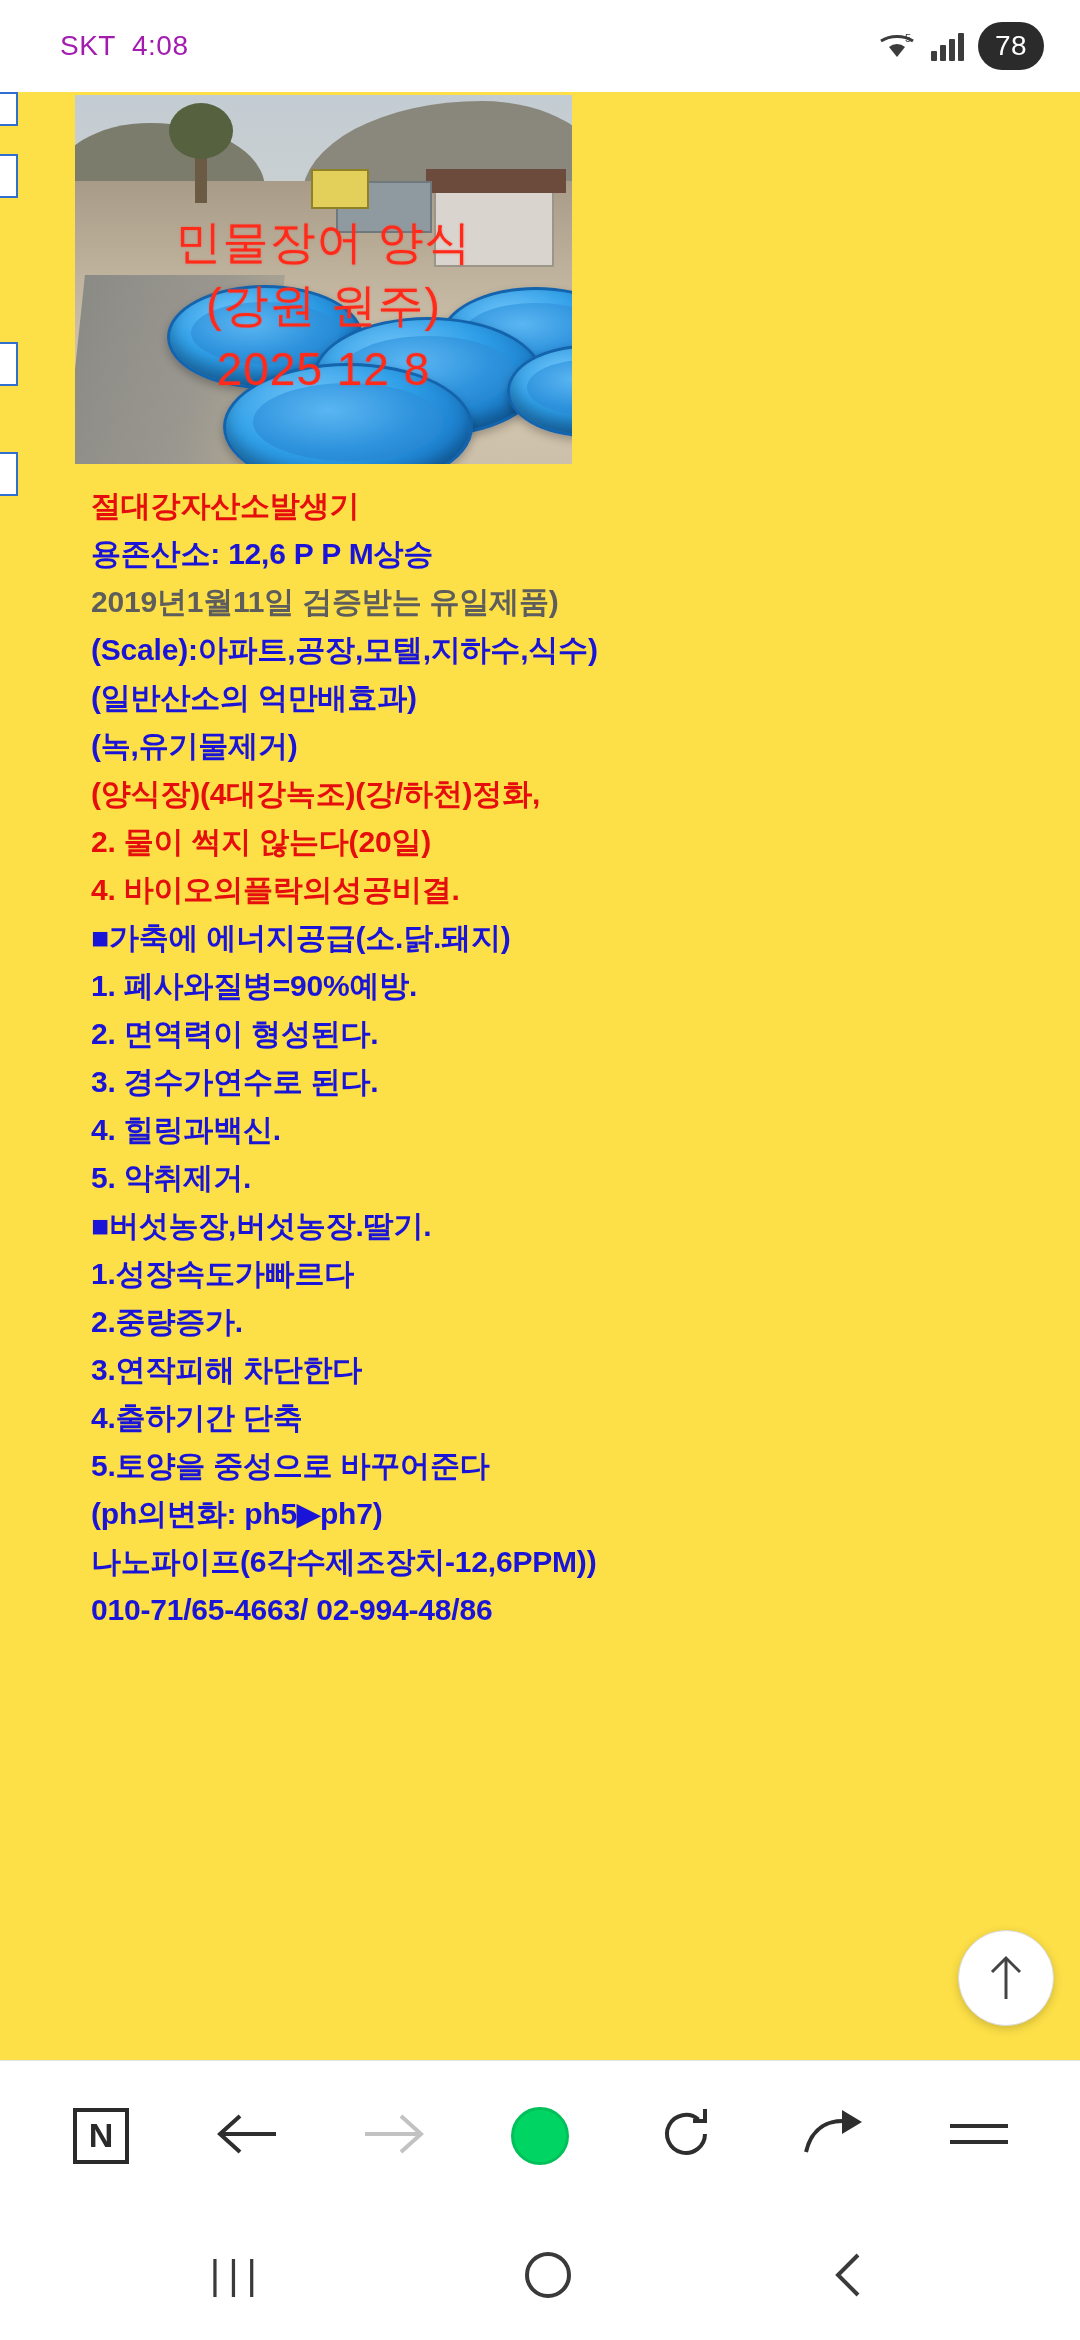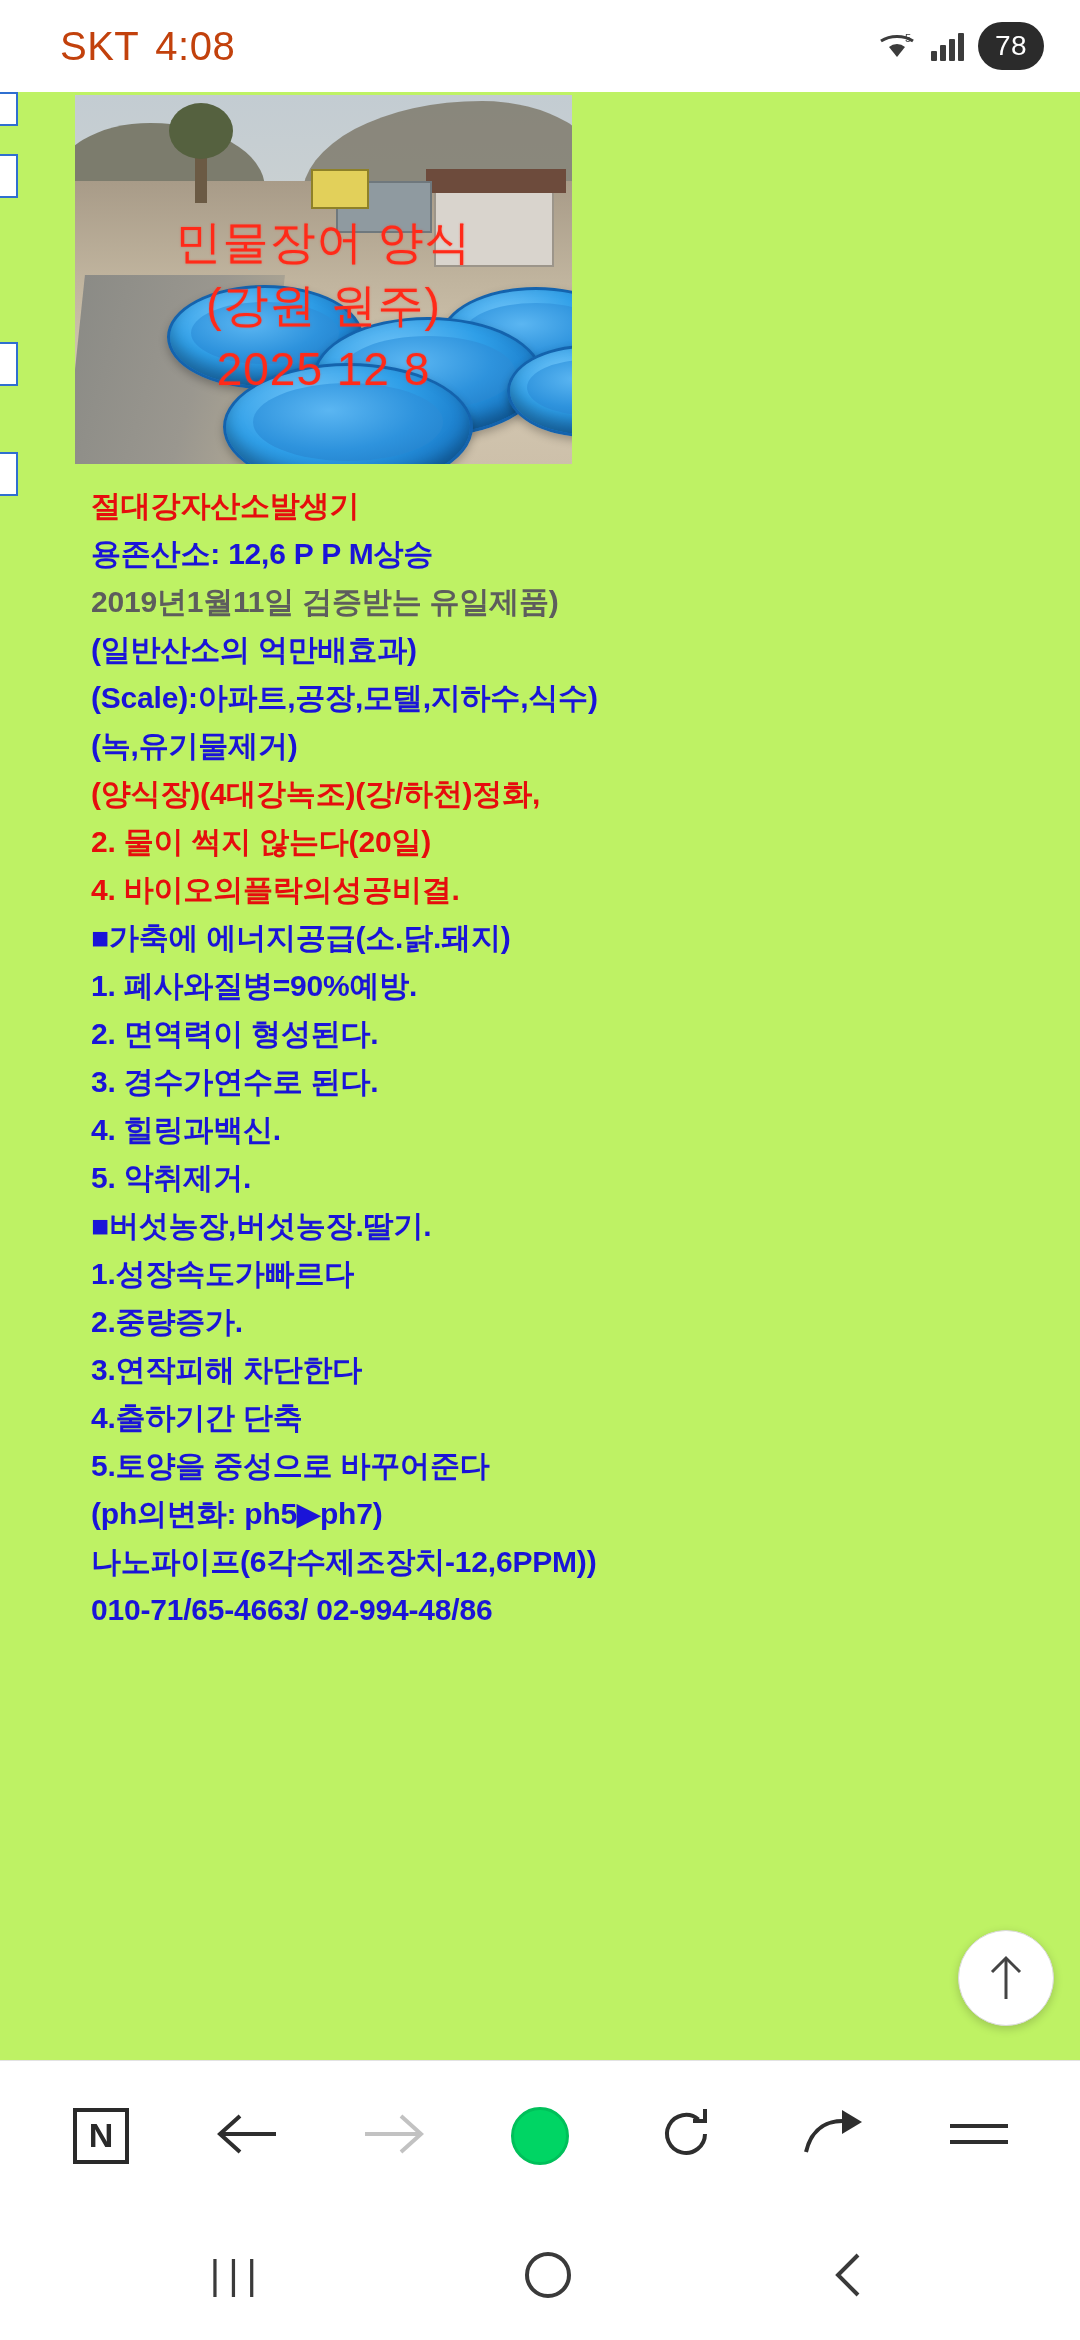--- a/index.html
+++ b/index.html
@@ -26,22 +26,22 @@
     display: flex;
     align-items: center;
     justify-content: space-between;
     padding: 0 36px 0 60px;
     background: #ffffff;
   }
   .status-left {
     display: flex;
     align-items: center;
     gap: 16px;
-    font-size: 40px;
-    color: #c2410c;
+    font-size: 28px;
+    color: #a21caf;
     letter-spacing: 0.5px;
   }
   .status-right {
     display: flex;
     align-items: center;
     gap: 14px;
   }
   .wifi-icon { position: relative; width: 40px; height: 32px; }
   .wifi-icon svg { display: block; }
   .signal-icon { display: flex; align-items: flex-end; gap: 3px; height: 30px; }
@@ -66,21 +66,21 @@
     align-items: center;
     justify-content: center;
     padding: 0 12px;
     letter-spacing: 0.5px;
   }
 
   
   .content {
     position: relative;
     flex: 1 1 auto;
-    background: #bef264;
+    background: #fde047;
     overflow: hidden;
   }
 
   
   .edge-artifact {
     position: absolute;
     left: -8px;
     width: 26px;
     border: 2px solid #2f6fd0;
     background: #ffffff;
@@ -313,22 +313,22 @@
         <div>민물장어 양식</div>
         <div>(강원 원주)</div>
         <div>2025 12 8</div>
       </div>
     </div>
 
     <div class="body-text">
       <div class="line c-red">절대강자산소발생기</div>
       <div class="line c-blue">용존산소: 12,6 P P M상승</div>
       <div class="line c-gray">2019년1월11일 검증받는 유일제품)</div>
+      <div class="line c-blue">(Scale):아파트,공장,모텔,지하수,식수)</div>
       <div class="line c-blue">(일반산소의 억만배효과)</div>
-      <div class="line c-blue">(Scale):아파트,공장,모텔,지하수,식수)</div>
       <div class="line c-blue">(녹,유기물제거)</div>
       <div class="line c-red">(양식장)(4대강녹조)(강/하천)정화,</div>
       <div class="line c-red">2. 물이 썩지 않는다(20일)</div>
       <div class="line c-red">4. 바이오의플락의성공비결.</div>
       <div class="line c-blue">■가축에 에너지공급(소.닭.돼지)</div>
       <div class="line c-blue">1. 폐사와질병=90%예방.</div>
       <div class="line c-blue">2. 면역력이 형성된다.</div>
       <div class="line c-blue">3. 경수가연수로 된다.</div>
       <div class="line c-blue">4. 힐링과백신.</div>
       <div class="line c-blue">5. 악취제거.</div>

